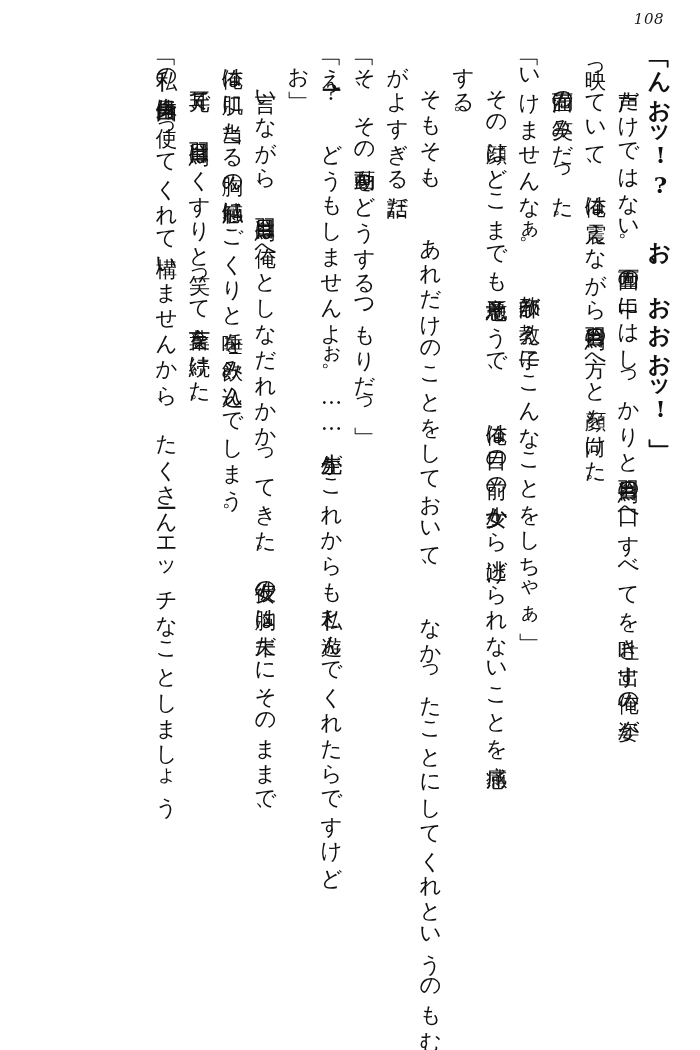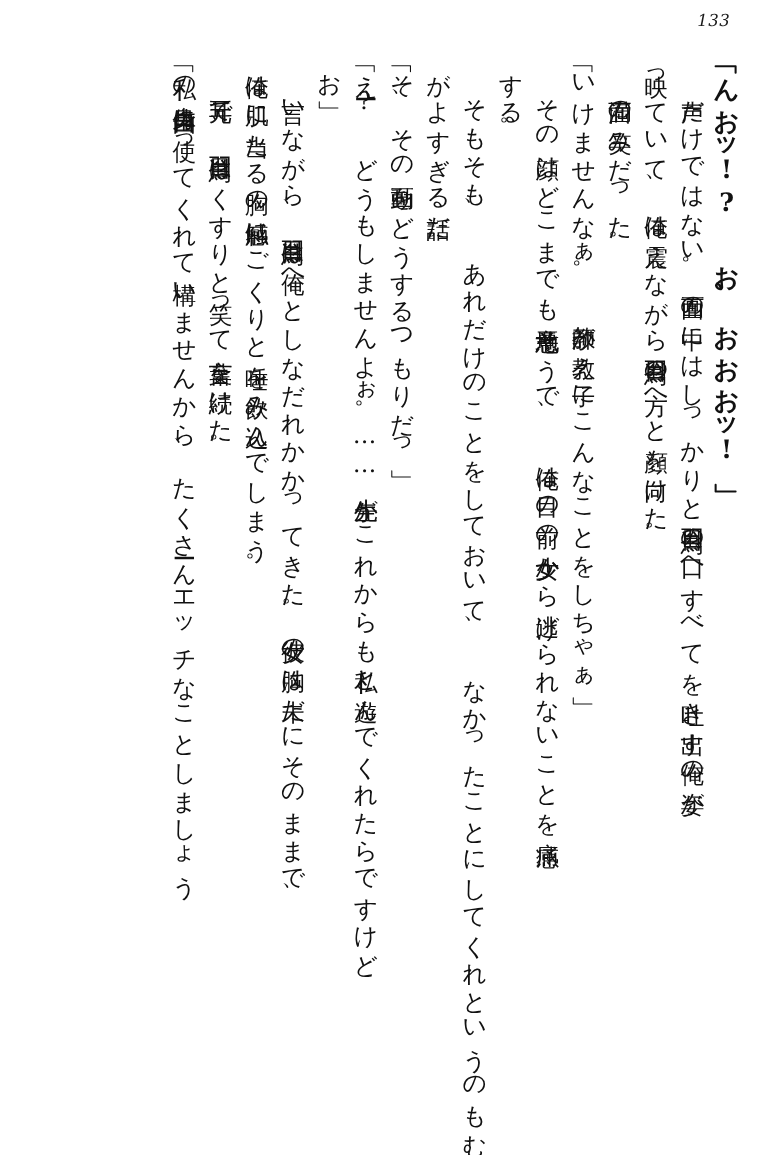--- a/index.html
+++ b/index.html
@@ -56,21 +56,21 @@
   .vline.big {
     font-size: 23px;
     letter-spacing: 2.5px;
     font-weight: 700;
   }
 </style>
 </head>
 <body>
 
 <div class="page">
-  <div class="page-number">133</div>
+  <div class="page-number">108</div>
   <div class="text-body">
       <div class="vline big">「んおッ!?　お、おおおッ!」</div>
       <div class="vline">　声だけではない。画面の中にはしっかりと羽目鳥の口へすべてを吐き出す俺の姿が</div>
       <div class="vline">映っていて、俺は震えながら羽目鳥の方へと顔を向けた。</div>
       <div class="vline">　満面の笑みだった。</div>
       <div class="vline">「いけませんなぁ。　教師が教え子にこんなことをしちゃぁ」</div>
       <div class="vline">　その顔はどこまでも意地悪そうで、　俺は目の前の少女から逃げられないことを痛感</div>
       <div class="vline">する。</div>
       <div class="vline">　そもそも、　あれだけのことをしておいて、　なかったことにしてくれというのもむし</div>
       <div class="vline">がよすぎる話だ。</div>

